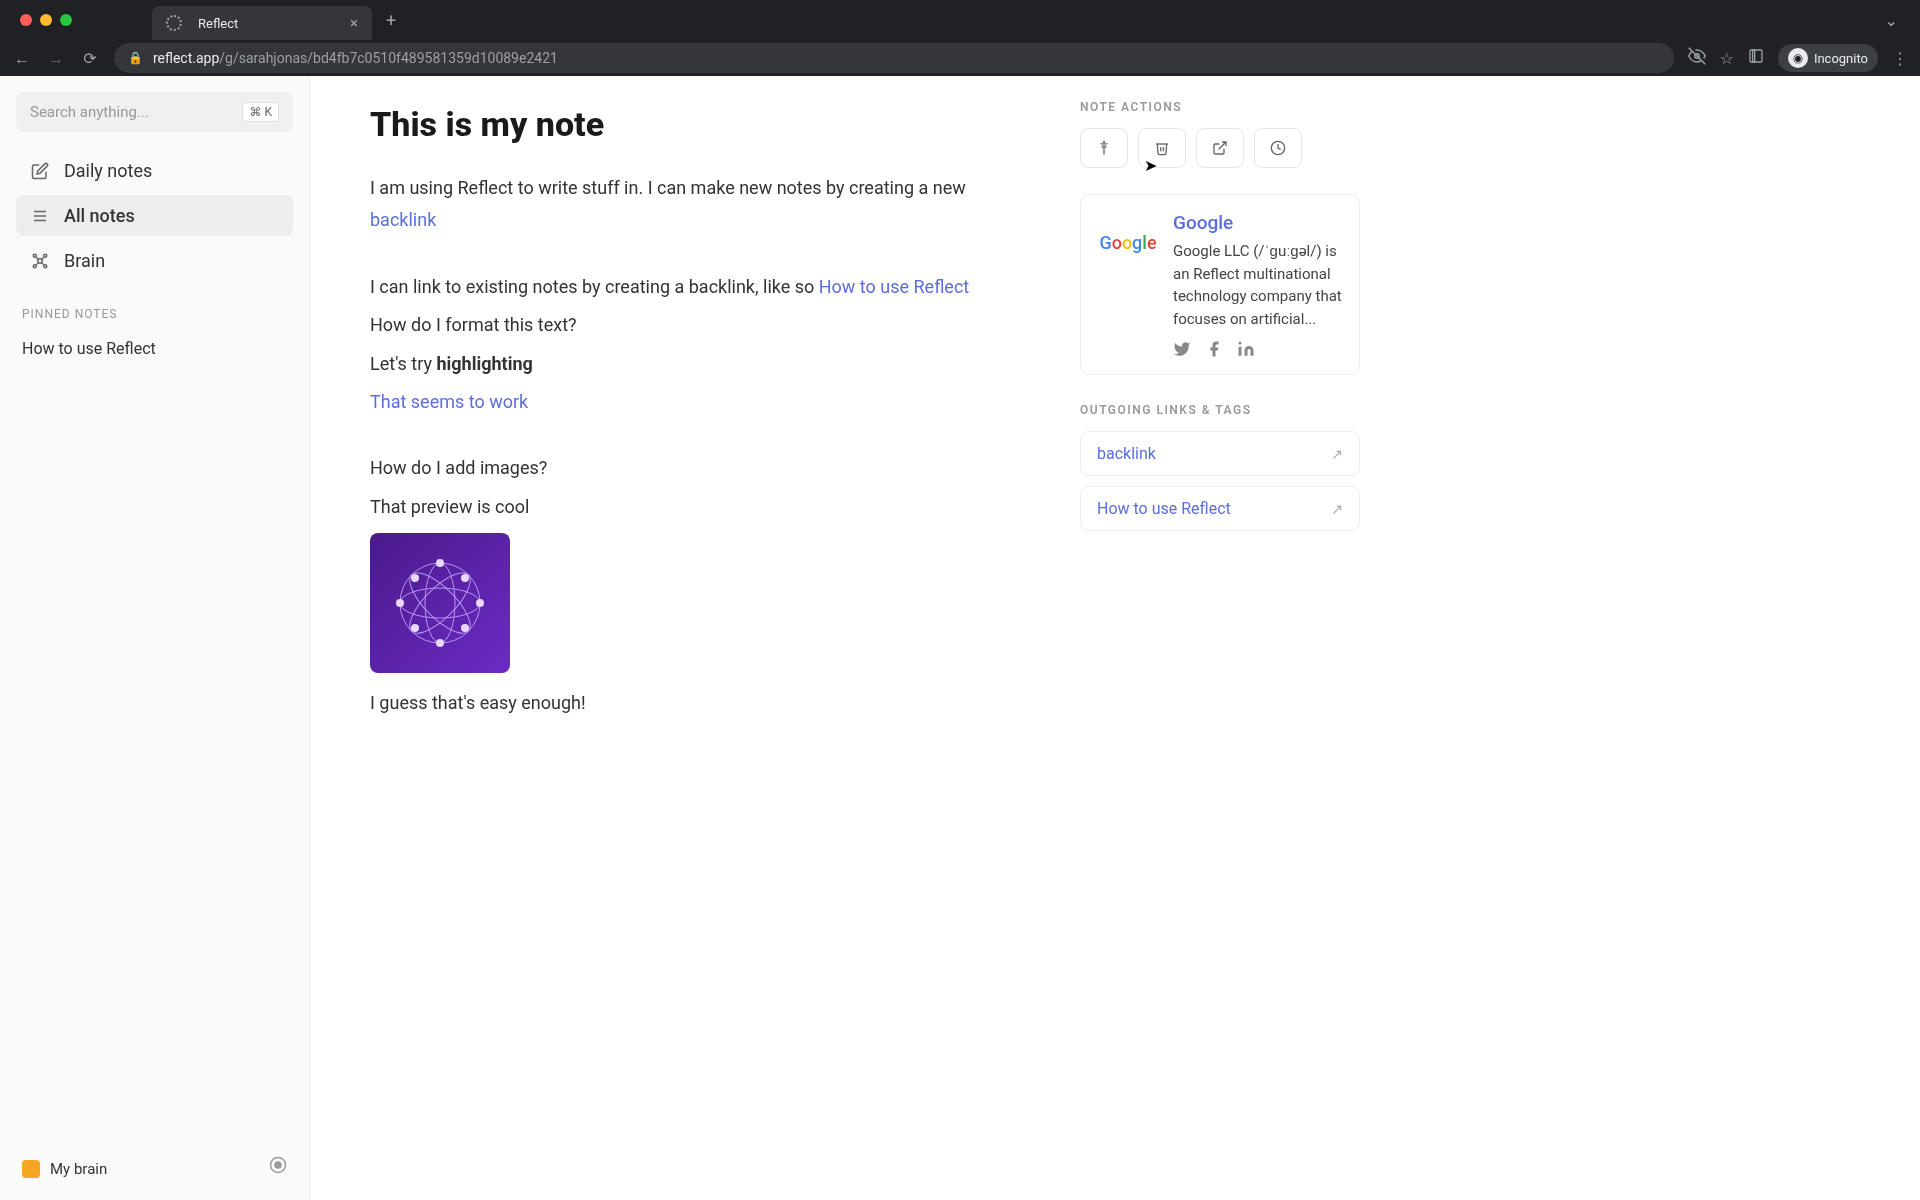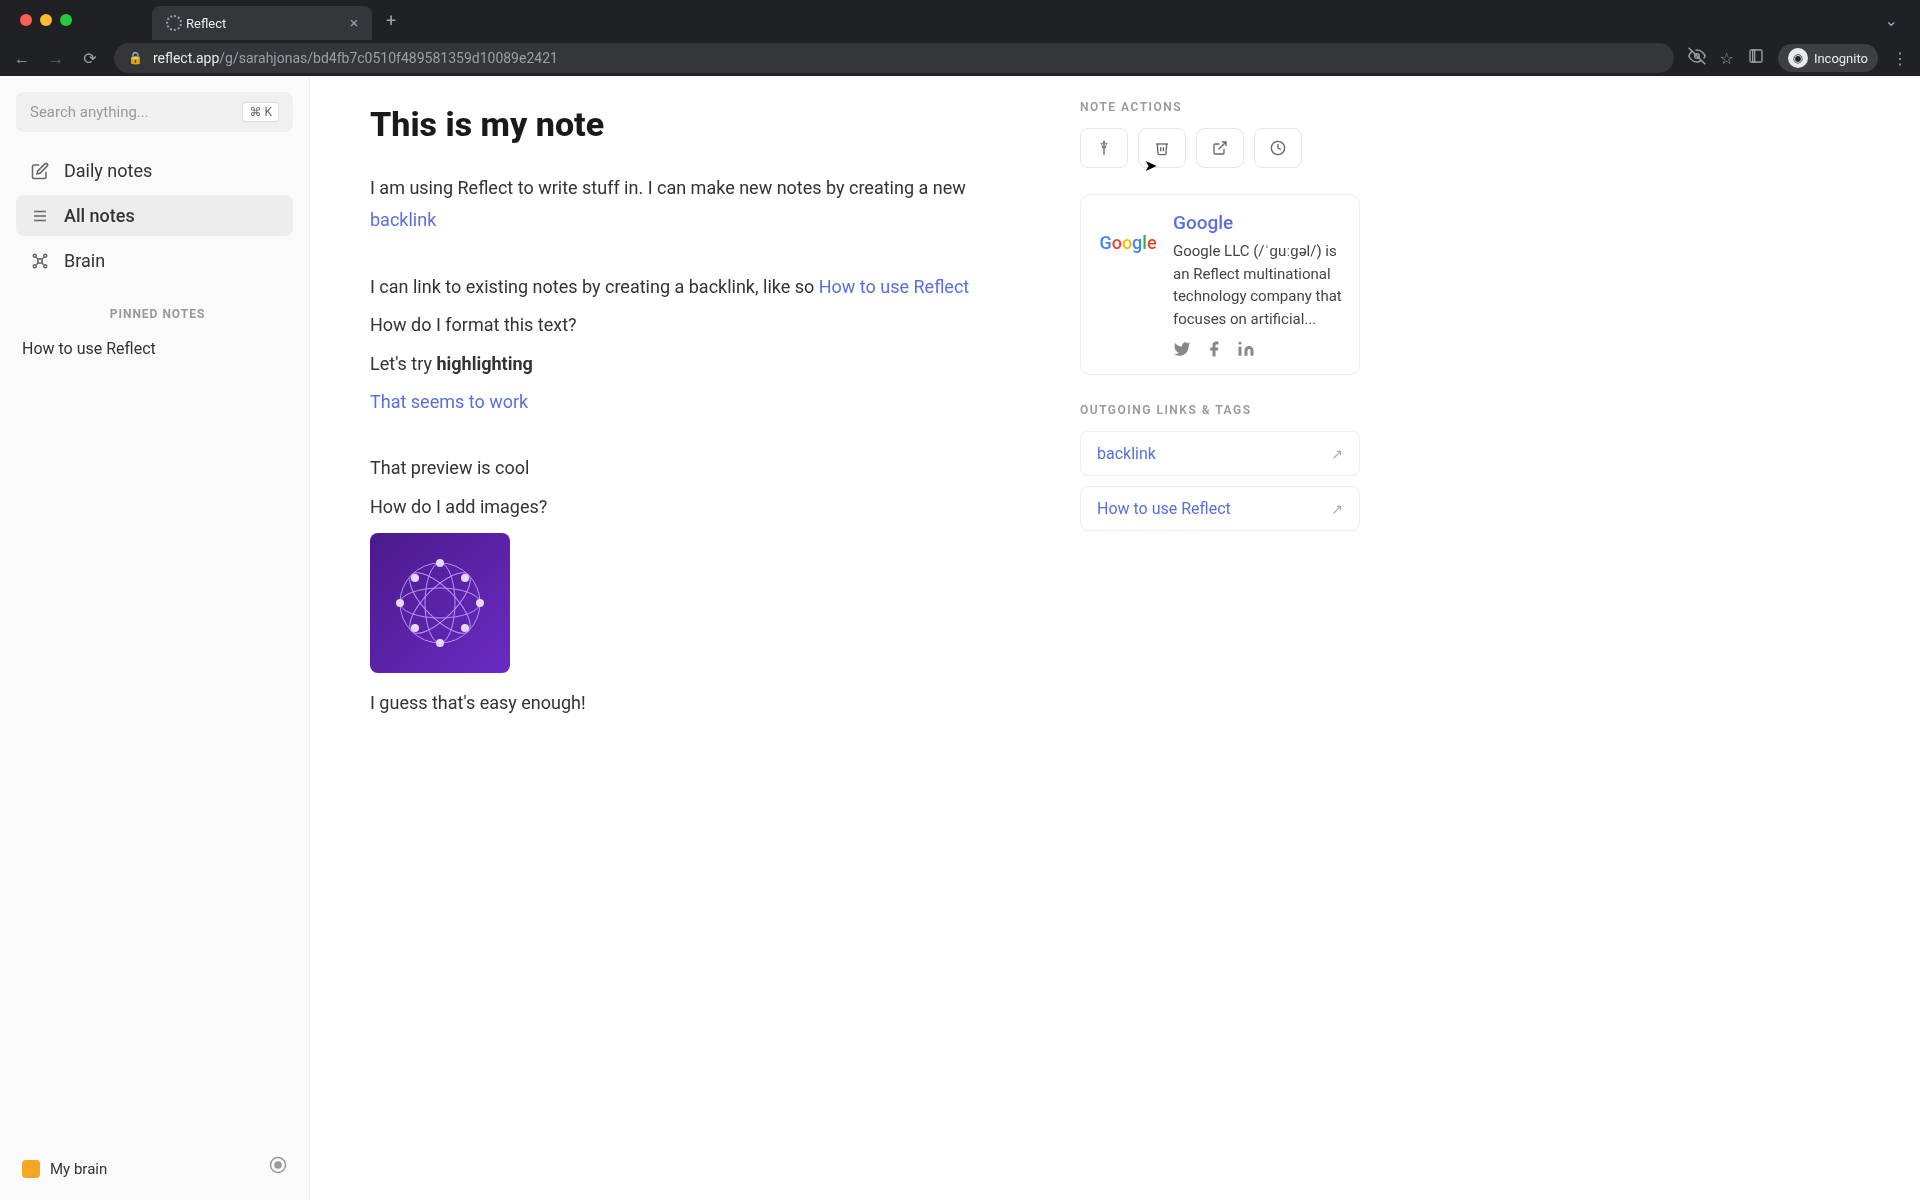--- a/index.html
+++ b/index.html
@@ -6,21 +6,21 @@
 body { font-family: -apple-system, BlinkMacSystemFont, 'Segoe UI', Roboto, sans-serif; background: #fff; color: #1a1a1a; height: 1200px; width: 1920px; overflow: hidden; }
 
 
 .browser-chrome { background: #202124; height: 76px; display: flex; flex-direction: column; }
 .tab-bar { height: 40px; display: flex; align-items: center; padding: 0 12px; }
 .traffic-lights { display: flex; gap: 8px; margin-right: 80px; margin-left: 8px;}
 .light { width: 12px; height: 12px; border-radius: 50%; }
 .light.red { background: #ff5f57; }
 .light.yellow { background: #febc2e; }
 .light.green { background: #28c840; }
-.tab { background: #35363a; border-radius: 8px 8px 0 0; padding: 8px 14px; display: flex; align-items: center; gap: 4px; min-width: 220px; height: 34px; margin-top:6px;}
+.tab { background: #35363a; border-radius: 8px 8px 0 0; padding: 8px 14px; display: flex; align-items: center; gap: 16px; min-width: 220px; height: 34px; margin-top:6px;}
 .tab-favicon { width: 16px; height: 16px; border-radius: 50%; border: 2px dotted #9aa0a6; }
 .tab-title { color: #e8eaed; font-size: 13px; flex: 1; }
 .tab-close { color: #9aa0a6; font-size: 15px; cursor:pointer; }
 .new-tab { color: #9aa0a6; font-size: 18px; margin-left: 14px; cursor:pointer; }
 .tabbar-spacer{flex:1;}
 .tabbar-chevron{color:#9aa0a6; margin-right:10px;}
 .url-bar { height: 36px; display: flex; align-items: center; padding: 0 12px; gap: 14px;}
 .nav-icon { color: #9aa0a6; width: 20px; text-align:center; cursor:pointer;}
 .nav-icon.disabled{color:#5f6368;}
 .url-field { flex: 1; background: #35363a; border-radius: 18px; height: 30px; display: flex; align-items: center; padding: 0 14px; gap: 10px; color: #9aa0a6; font-size: 14px;}
@@ -32,21 +32,21 @@
 .incognito-icon{width:20px;height:20px;background:#e8eaed;border-radius:50%;display:flex;align-items:center;justify-content:center;color:#202124;font-size:12px;}
 
 
 .app { display: flex; height: calc(1200px - 76px); }
 .sidebar { width: 310px; background: #fafafa; border-right: 1px solid #eee; padding: 16px; display: flex; flex-direction: column; }
 .search-box { background: #f0f0f0; border-radius: 8px; padding: 10px 14px; display: flex; align-items: center; justify-content: space-between; color: #999; font-size: 15px; margin-bottom: 18px; cursor:text;}
 .search-kbd { background: #fff; border: 1px solid #ddd; border-radius: 4px; padding: 2px 6px; font-size: 12px; color: #666; }
 .nav-item { display: flex; align-items: center; gap: 14px; padding: 10px 14px; border-radius: 8px; font-size: 18px; color: #333; margin-bottom: 4px; cursor:pointer;}
 .nav-item.active { background: #ededed; font-weight: 500; }
 .nav-icon-wrap { width: 20px; color: #666; display:flex; align-items:center; justify-content:center;}
-.section-label { font-size: 12px; letter-spacing: 1px; color: #999; font-weight: 700; margin: 22px 0 10px 6px; text-align: center; }
+.section-label { font-size: 12px; letter-spacing: 1px; color: #999; font-weight: 400; margin: 22px 0 10px 6px; }
 .pinned-item { padding: 8px 6px; font-size: 16px; color: #333; cursor:pointer;}
 .sidebar-spacer{flex:1;}
 .sidebar-footer{display:flex; align-items:flex-end; gap:10px; padding:6px;}
 .brain-color{width:18px;height:18px;background:#f5a623;border-radius:4px;}
 .brain-name{font-size:15px;color:#333;}
 .footer-icon{margin-left:auto;color:#999;}
 
 
 .main { flex: 1; padding: 28px 60px; overflow-y: auto; max-width: 770px;}
 .note-title { font-size: 34px; font-weight: 800; margin-bottom: 28px; }
@@ -196,22 +196,22 @@
   <div class="main">
     <h1 class="note-title">This is my note</h1>
     <div class="note-body">
       <p><span>I am using Reflect to write stuff in. I can make new notes by creating a new </span><span class="link">backlink</span></p>
       <div class="spacer"></div>
       <p><span>I can link to existing notes by creating a backlink, like so </span><span class="link">How to use Reflect</span></p>
       <p>How do I format this text?</p>
       <p><span>Let's try </span><span class="highlight-label">highlighting</span></p>
       <p><span class="link">That seems to work</span></p>
       <div class="spacer"></div>
+      <p>How do I add images?</p>
       <p>That preview is cool</p>
-      <p>How do I add images?</p>
       <div class="embedded-image">
         <svg viewBox="0 0 100 100">
             <circle cx="50" cy="50" r="40" fill="none" stroke="#b794f6" stroke-width="1"></circle>
             <ellipse cx="50" cy="50" rx="40" ry="15" fill="none" stroke="#b794f6" stroke-width="1"></ellipse>
             <ellipse cx="50" cy="50" rx="15" ry="40" fill="none" stroke="#b794f6" stroke-width="1"></ellipse>
             <ellipse cx="50" cy="50" rx="40" ry="15" fill="none" stroke="#b794f6" stroke-width="1" transform="rotate(45 50 50)"></ellipse>
             <ellipse cx="50" cy="50" rx="40" ry="15" fill="none" stroke="#b794f6" stroke-width="1" transform="rotate(-45 50 50)"></ellipse>
             <circle cx="50" cy="10" r="4" fill="#e9d8fd"></circle>
             <circle cx="50" cy="90" r="4" fill="#e9d8fd"></circle>
             <circle cx="10" cy="50" r="4" fill="#e9d8fd"></circle>

